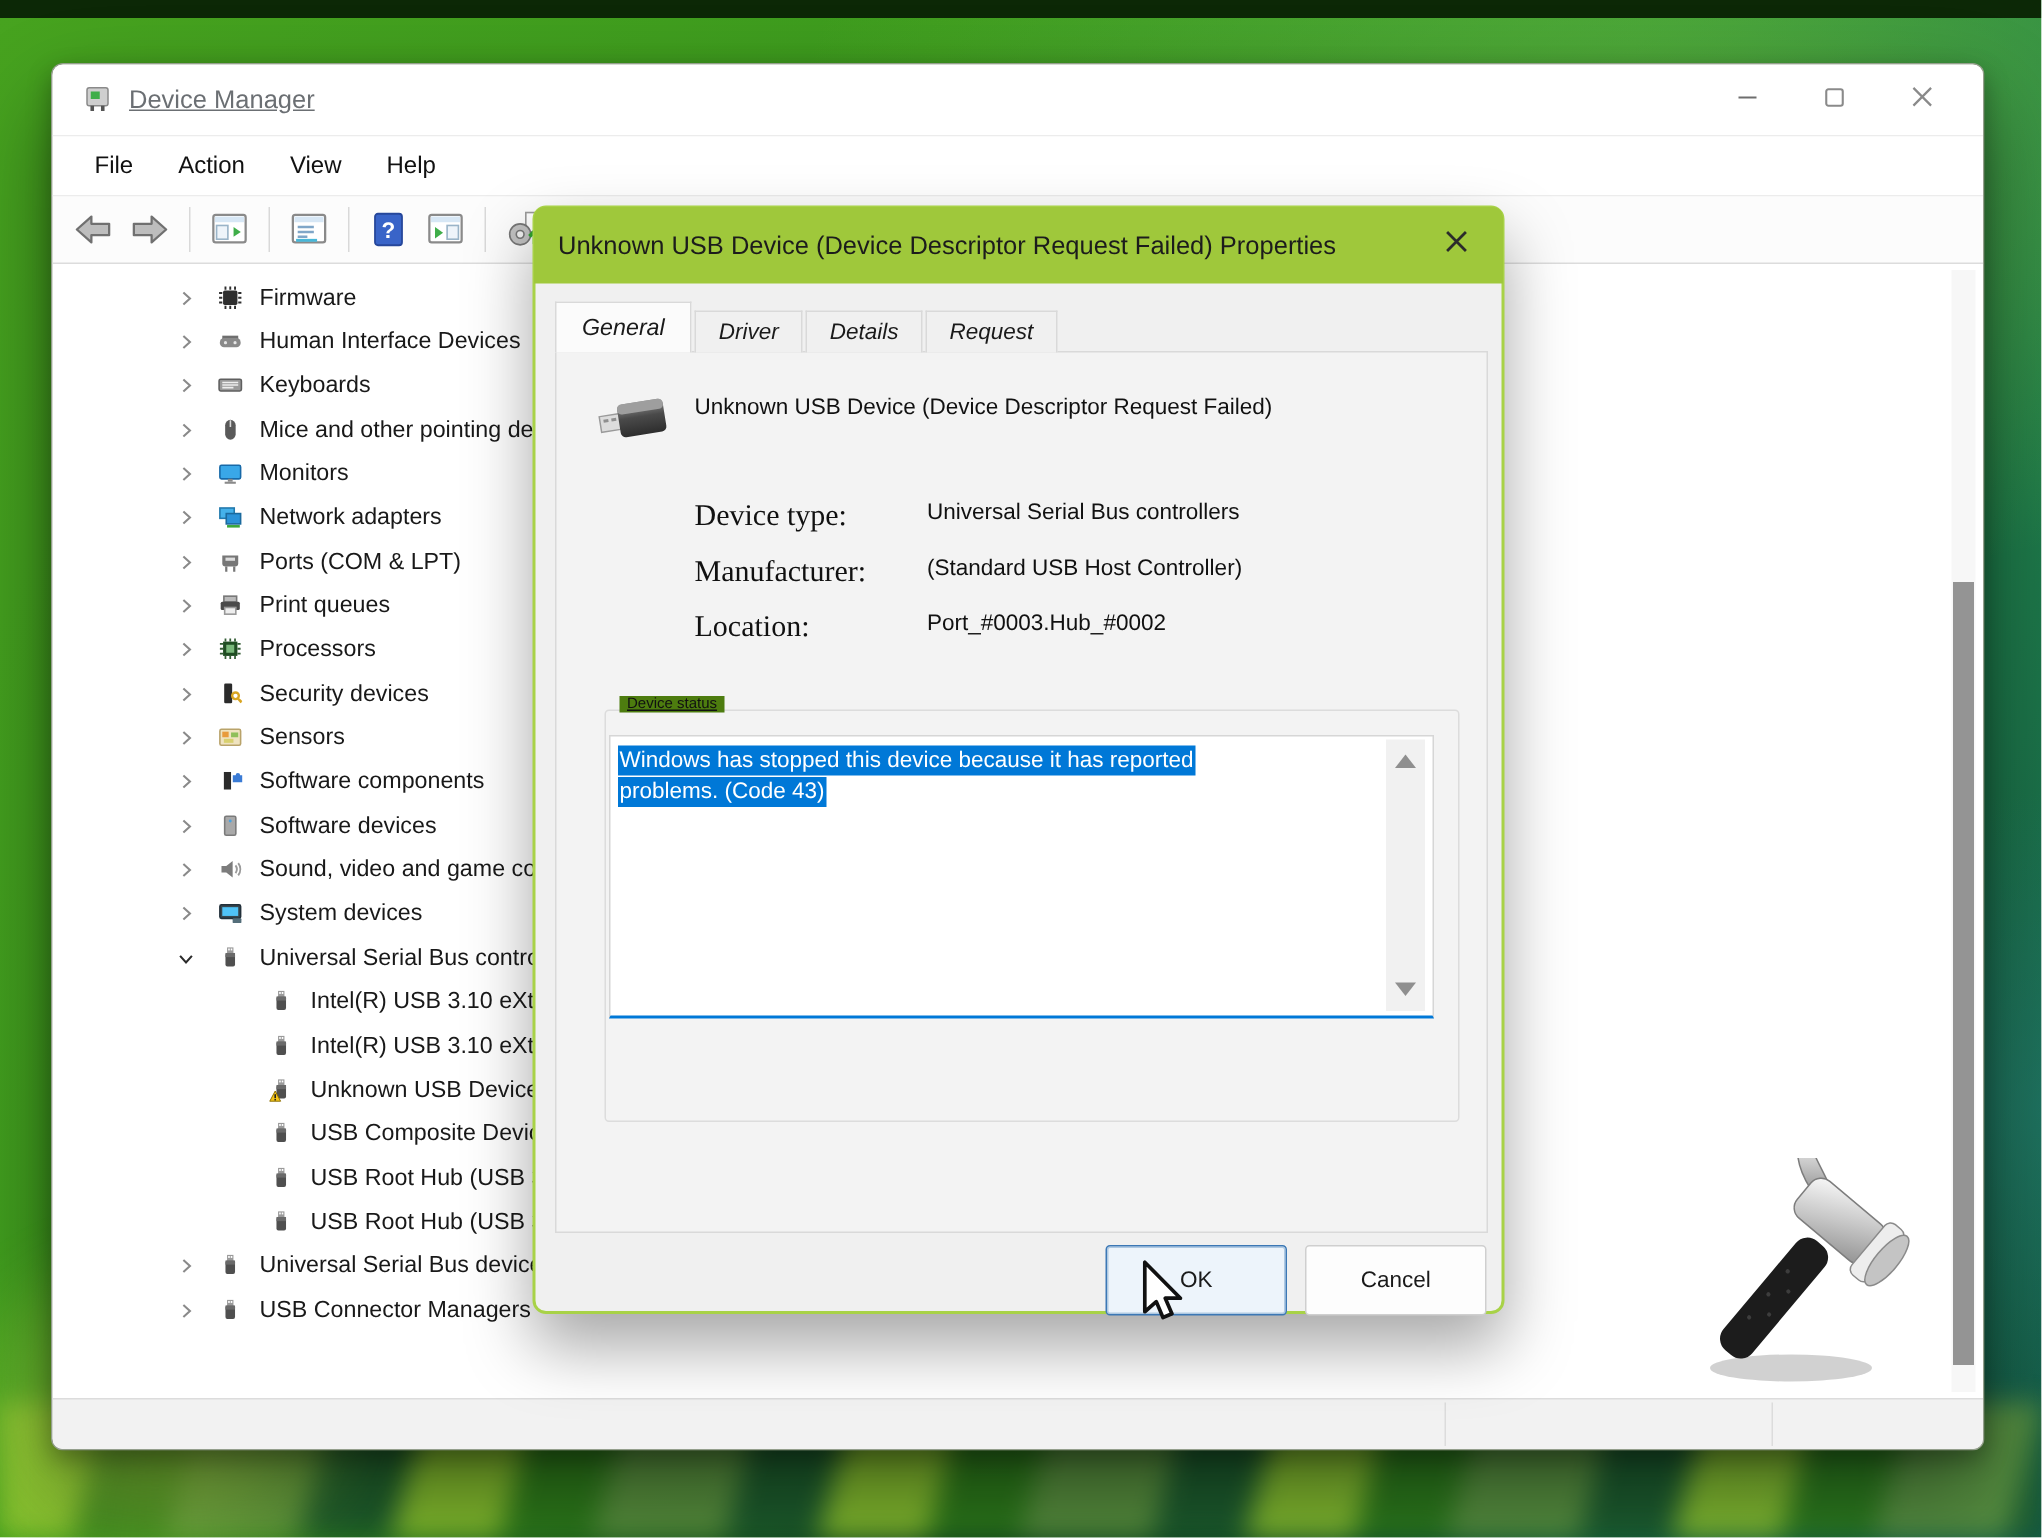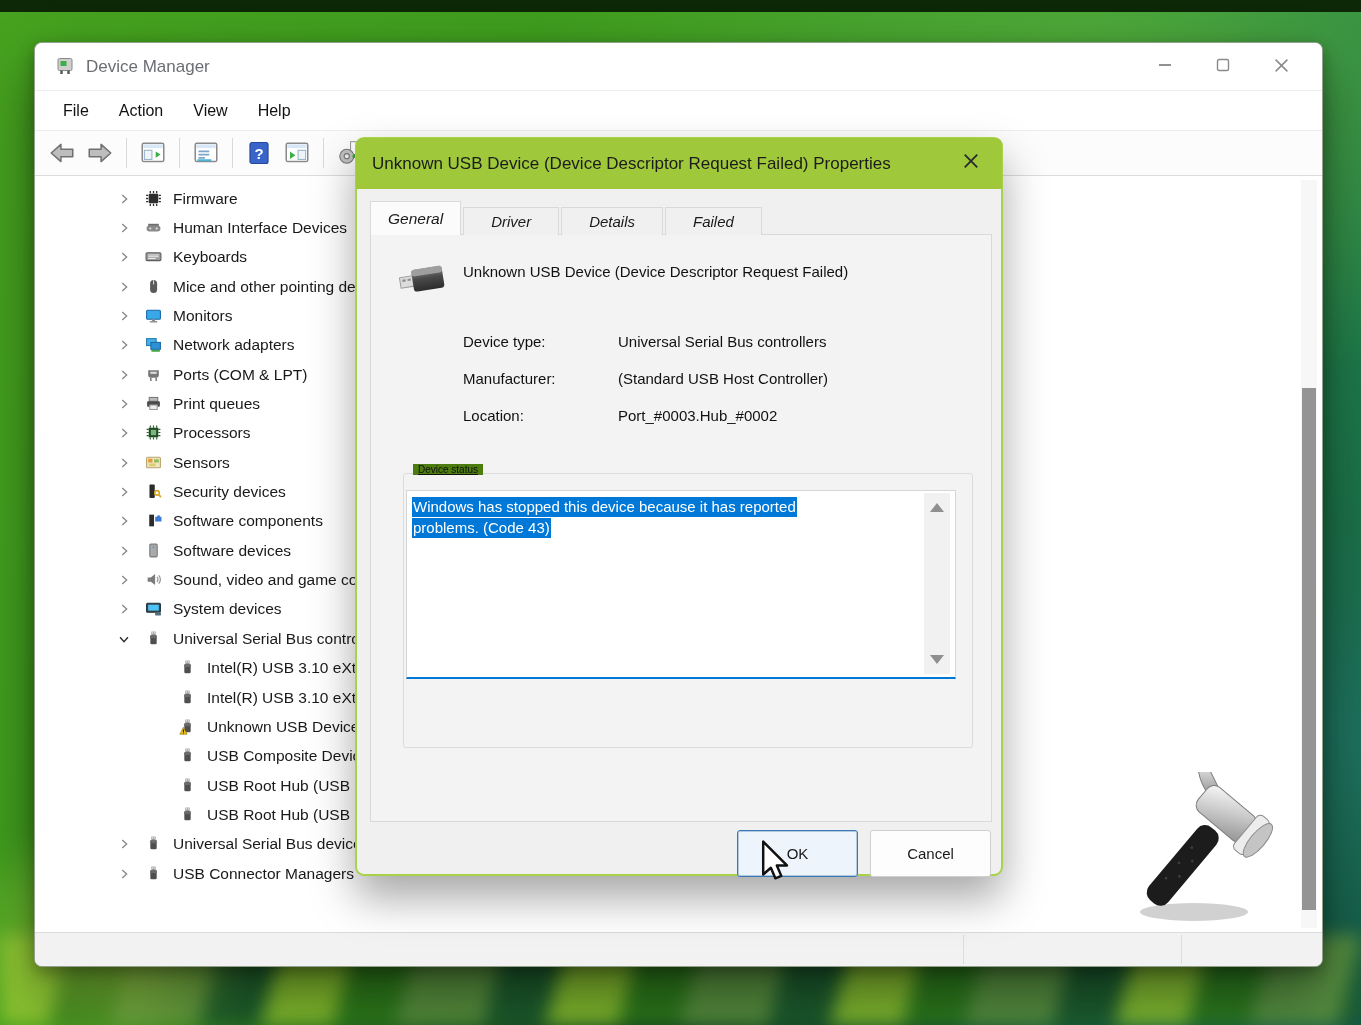--- a/index.html
+++ b/index.html
@@ -20,21 +20,21 @@
   .wp-bright { position:absolute; left:-40px; bottom:-30px; width:300px; height:240px;
     background:radial-gradient(closest-side, rgba(180,230,70,.8), transparent); filter:blur(14px); }
 
   
   .win { position:absolute; left:34px; top:42px; width:1289px; height:925px;
     background:#fff; border-radius:8px; border:1px solid rgba(60,80,45,.55);
     box-shadow:0 28px 60px rgba(0,0,0,.45), 0 6px 16px rgba(0,0,0,.3); overflow:hidden; }
   .win-titlebar { position:absolute; left:0; top:0; right:0; height:48px; display:flex; align-items:center;
     padding-left:18px; border-bottom:1px solid #ececec; background:#fff; }
   .win-titlebar .appicon { width:24px; height:24px; margin-right:9px; display:inline-flex; }
-  .win-title { font-size:17px; color:#6b6f73; }
+  .win-title { font-size:17px; color:#6b6f73;text-decoration:underline; }
   .win-controls { position:absolute; right:12px; top:0; height:48px; display:flex; }
   .win-ctl { width:58px; height:48px; display:flex; align-items:center; justify-content:center; color:#6e6e6e; }
 
   .menubar { position:absolute; left:0; top:48px; right:0; height:40px; display:flex; align-items:center;
     gap:30px; padding-left:28px; border-bottom:1px solid #ececec; background:#fff; font-size:16px; color:#111; }
   .menu-item { cursor:default; }
 
   .toolbar { position:absolute; left:0; top:88px; right:0; height:45px; display:flex; align-items:center;
     padding-left:8px; background:#fcfcfc; border-bottom:1px solid #dcdcdc; }
   .tb-btn { width:38px; height:38px; display:flex; align-items:center; justify-content:center; border-radius:3px; }
@@ -58,32 +58,32 @@
   
   .dialog { position:absolute; left:355px; top:137px; width:648px; height:739px;
     background:#f0f0f0; border:2px solid #a8d247; border-radius:9px;
     box-shadow:0 22px 44px rgba(0,0,0,.35); }
   .dlg-titlebar { position:absolute; left:-1px; top:-1px; right:-1px; height:51px; background:#9fc83b;
     border-radius:7px 7px 0 0; display:flex; align-items:center; padding:0 16px; }
   .dlg-title { font-size:17px; color:#1c1c1c; }
   .dlg-close { position:absolute; right:14px; top:0; height:50px; width:34px; display:flex; align-items:center; justify-content:center; }
 
   .tabs { position:absolute; left:13px; top:62px; height:34px; display:flex; align-items:flex-end; z-index:3;font-style:italic; }
-  .tab { height:28px; padding:0 27px; display:flex; align-items:center; font-size:15px; color:#1a1a1a;
+  .tab { height:28px; padding:0 15px; display:flex; align-items:center; font-size:15px; color:#1a1a1a;
     background:#f0f0f0; border:1px solid #d9d9d9; border-bottom:none; margin-right:2px; }
   .tab.active { height:34px; background:#fbfbfb; padding:0 17px; font-size:15.5px; }
 
   .tabpage { position:absolute; left:13px; top:95px; width:622px; height:588px; background:#f3f3f3; border:1px solid #d9d9d9; z-index:2; }
 
   .dev-icon { position:absolute; left:27px; top:24px; width:50px; height:38px; }
   .dev-name { position:absolute; left:92px; top:28px; font-size:15px; color:#111; }
 
   .fields { position:absolute; left:92px; top:98px; }
   .frow { display:flex; height:37px; align-items:flex-start; }
-  .flabel { width:155px; font-size:15px; color:#111; }
+  .flabel { width:155px; font-size:20px; color:#111;font-family:Liberation Serif, serif; }
   .fvalue { font-size:15px; color:#111; }
 
   .groupbox { position:absolute; left:32px; top:238px; width:570px; height:275px; border:1px solid #dcdcdc; border-radius:3px; }
   .gb-legend { position:absolute; left:9px; top:-10px; background:#4d7c0f; padding:0 5px; font-size:10px; color:#111;text-decoration:underline; }
 
   .statusbox { position:absolute; left:2px; top:16px; width:550px; height:189px; background:#fff;
     border:1px solid #d6d6d6; border-bottom:2px solid #0078d7; padding:5px 40px 5px 5px; overflow:hidden; }
   .sline { min-height:21px; line-height:21px; font-size:15px; color:#111; white-space:nowrap; }
   .sline .seg.sel { background:#0078d7; color:#fff; padding:1px 1px 2px 1px; }
   .caret { display:none; width:3px; height:17px; background:#e59a3c; vertical-align:-3px; }
@@ -351,43 +351,43 @@
           </div>
 
           <div class="tree-row">
             <span class="twisty">
               <svg width="14" height="14" viewBox="0 0 16 16">
                 <path d="M6 3.5l5 4.5-5 4.5" fill="none" stroke="#8a8a8a" stroke-width="1.6"></path>
               </svg>
             </span>
             <span class="ticon">
               <svg width="17" height="17" viewBox="0 0 16 16">
+                <rect x="4.2" y="1.5" width="5" height="12.5" rx="0.8" fill="#2b2b2b"></rect>
+                <circle cx="11.3" cy="9.3" r="2.1" fill="none" stroke="#d9a521" stroke-width="1.5"></circle>
+                <path d="M12.7 10.8l2.3 2.7M13.8 11.9l1.1 1" stroke="#d9a521" stroke-width="1.5"></path>
+              </svg>
+            </span>
+            <span class="tlabel">Security devices</span>
+          </div>
+
+          <div class="tree-row">
+            <span class="twisty">
+              <svg width="14" height="14" viewBox="0 0 16 16">
+                <path d="M6 3.5l5 4.5-5 4.5" fill="none" stroke="#8a8a8a" stroke-width="1.6"></path>
+              </svg>
+            </span>
+            <span class="ticon">
+              <svg width="17" height="17" viewBox="0 0 16 16">
                 <rect x="1.5" y="3" width="13" height="10" rx="1" fill="#efe3c0" stroke="#b9a36a"></rect>
                 <rect x="3" y="4.5" width="4" height="3.5" fill="#e89b3c"></rect>
                 <rect x="8.5" y="5" width="4.5" height="3" fill="#8fbf5a"></rect>
                 <rect x="4" y="9" width="6" height="2.5" fill="#d8d06f"></rect>
               </svg>
             </span>
             <span class="tlabel">Sensors</span>
-          </div>
-
-          <div class="tree-row">
-            <span class="twisty">
-              <svg width="14" height="14" viewBox="0 0 16 16">
-                <path d="M6 3.5l5 4.5-5 4.5" fill="none" stroke="#8a8a8a" stroke-width="1.6"></path>
-              </svg>
-            </span>
-            <span class="ticon">
-              <svg width="17" height="17" viewBox="0 0 16 16">
-                <rect x="4.2" y="1.5" width="5" height="12.5" rx="0.8" fill="#2b2b2b"></rect>
-                <circle cx="11.3" cy="9.3" r="2.1" fill="none" stroke="#d9a521" stroke-width="1.5"></circle>
-                <path d="M12.7 10.8l2.3 2.7M13.8 11.9l1.1 1" stroke="#d9a521" stroke-width="1.5"></path>
-              </svg>
-            </span>
-            <span class="tlabel">Security devices</span>
           </div>
 
           <div class="tree-row">
             <span class="twisty">
               <svg width="14" height="14" viewBox="0 0 16 16">
                 <path d="M6 3.5l5 4.5-5 4.5" fill="none" stroke="#8a8a8a" stroke-width="1.6"></path>
               </svg>
             </span>
             <span class="ticon">
               <svg width="17" height="17" viewBox="0 0 16 16">
@@ -605,21 +605,21 @@
               <path d="M1.5 1.5l11 11M12.5 1.5l-11 11" stroke="#2b2b2b" stroke-width="1.6"></path>
             </svg></span>
         </span>
     </div>
 
     <div class="tabs">
 
     <div class="tab active">General</div>
         <div class="tab">Driver</div>
         <div class="tab">Details</div>
-        <div class="tab">Failed</div>
+        <div class="tab">Request</div>
       </div>
 
     <div class="tabpage">
       <span class="dev-icon"><svg width="50" height="38" viewBox="0 0 52 38">
             <defs>
               <linearGradient id="pg" x1="0" y1="0" x2="0" y2="1">
                 <stop offset="0" stop-color="#8f8f8f"></stop>
                 <stop offset="0.45" stop-color="#4a4a4a"></stop>
                 <stop offset="1" stop-color="#2d2d2d"></stop>
               </linearGradient>

